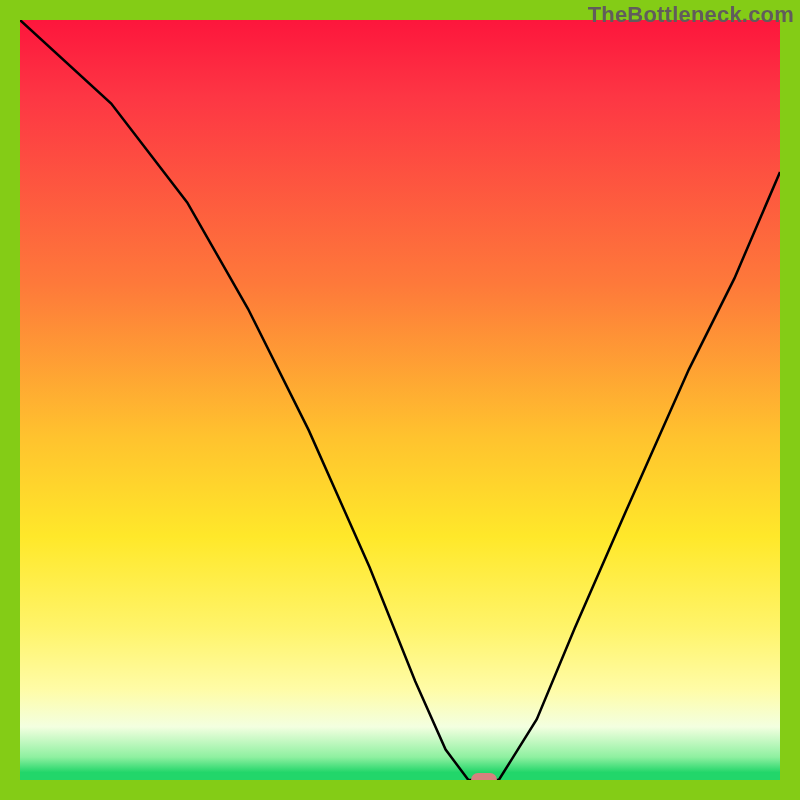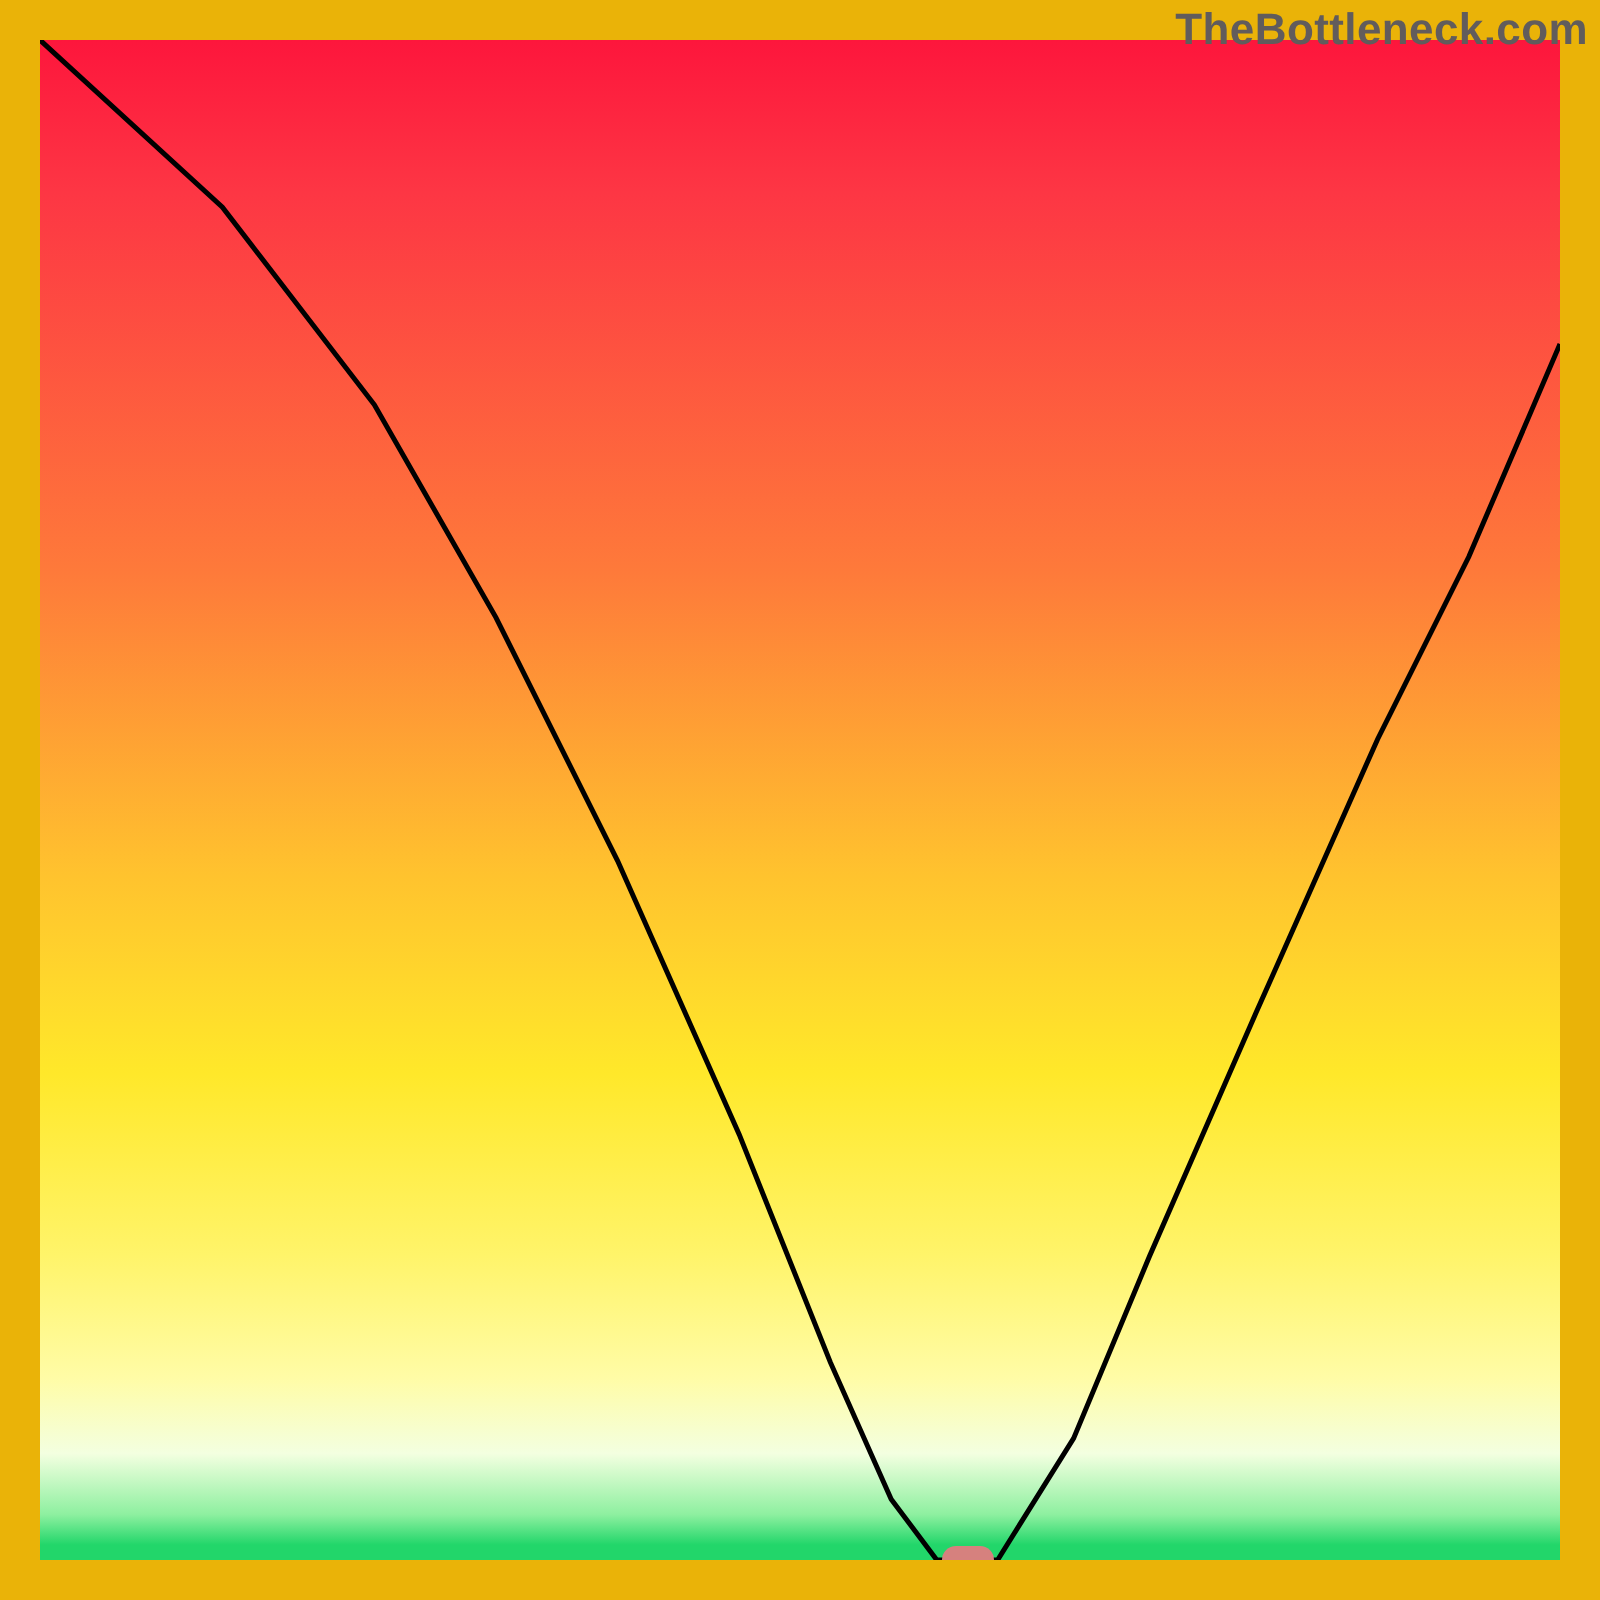--- a/index.html
+++ b/index.html
@@ -7,21 +7,21 @@
     padding: 0;
     width: 800px;
     height: 800px;
     background: #000;
     overflow: hidden;
   }
   .frame {
     position: relative;
     width: 800px;
     height: 800px;
-    background: #eab308;
+    background: #84cc16;
   }
   .plot-area {
     position: absolute;
     left: 20px;
     top: 20px;
     width: 760px;
     height: 760px;
     overflow: hidden;
   }
   .gradient {

